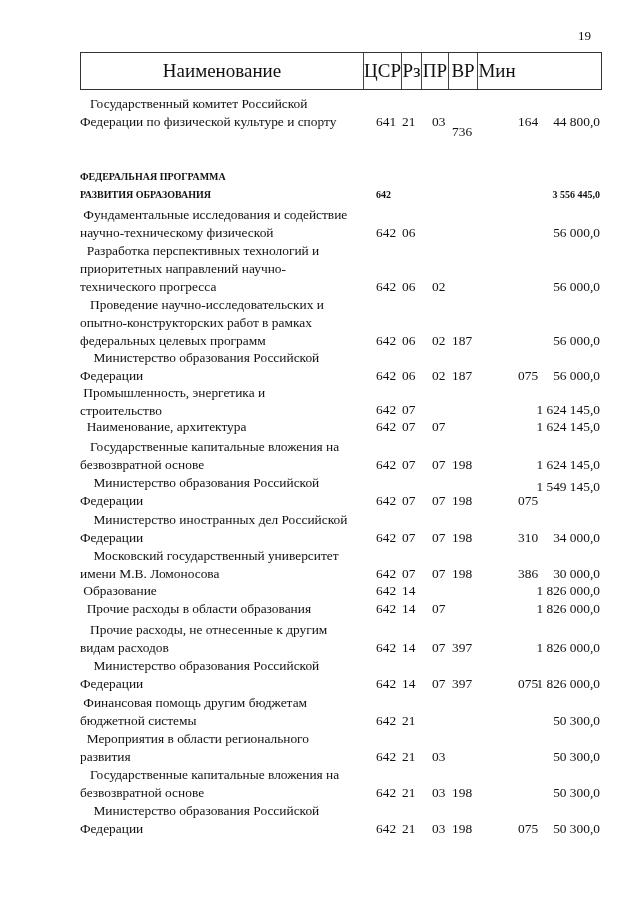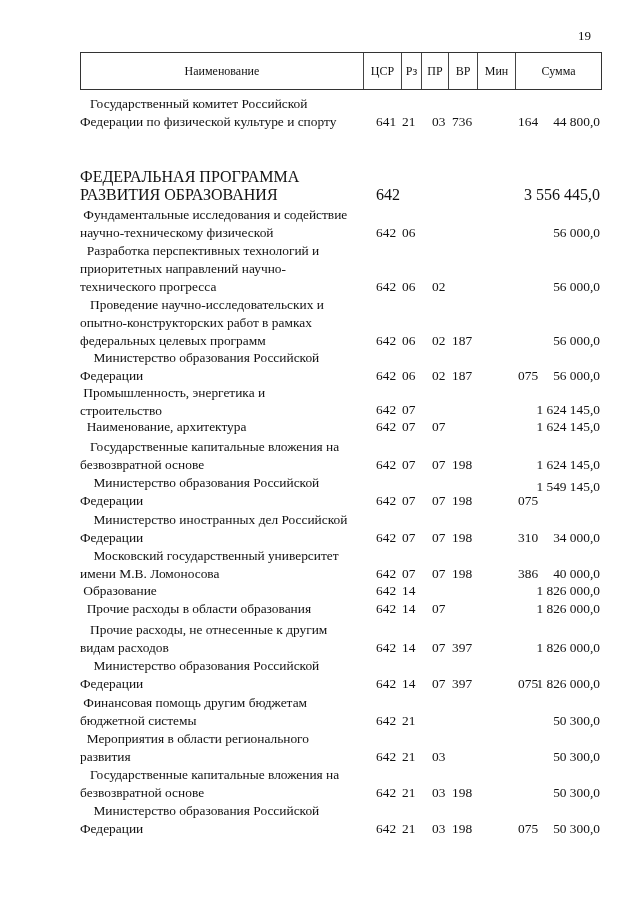--- a/index.html
+++ b/index.html
@@ -9,67 +9,66 @@
     color: #111; font-size: 13.4px;
   }
   .page-number { position: absolute; top: 28px; left: 578px; font-size: 13px; }
   .header-table {
     position: absolute; top: 52px; left: 80px; width: 522px; height: 38px;
     border: 1px solid #333; box-sizing: border-box; display: flex;
   }
   .header-cell {
     box-sizing: border-box; border-right: 1px solid #444;
     display: flex; align-items: center; justify-content: center;
-    height: 100%; font-size: 12px;
+    height: 100%; font-size: 19px;
   }
   .header-cell:last-child { border-right: none; }
   .hc-name { width: 283px; }
   .hc-csr { width: 38px; }
   .hc-rz { width: 20px; }
   .hc-pr { width: 27px; }
   .hc-vr { width: 29px; }
   .hc-min { width: 38px; }
   .hc-sum { flex: 1; }
 
   .rows { position: absolute; left: 80px; top: 0; width: 522px; }
   .row { position: absolute; left: 0; width: 522px; }
   .row .name { position: absolute; left: 0; width: 290px; line-height: 18px; white-space: pre; }
   .row .code { position: absolute; line-height: 18px; }
   .row .csr { left: 296px; }
   .row .rz  { left: 322px; }
   .row .pr  { left: 352px; }
   .row .vr  { left: 372px; }
   .row .min { left: 409px; margin-left: 29px; }
   .row .sum { right: 2px; text-align: right; }
-  .row.bold .name, .row.bold .code { font-weight: normal; font-size: 16px; }
+  .row.bold .name, .row.bold .code { font-weight: bold; font-size: 10px; }
 </style>
 </head>
 <body>
 
 <div class="page-number">19</div>
 
 <div class="header-table">
   <div class="header-cell hc-name">Наименование</div>
   <div class="header-cell hc-csr">ЦСР</div>
   <div class="header-cell hc-rz">Рз</div>
   <div class="header-cell hc-pr">ПР</div>
   <div class="header-cell hc-vr">ВР</div>
   <div class="header-cell hc-min">Мин</div>
-  <div class="header-cell hc-sum">Сумма</div>
 </div>
 
 <div class="rows">
 
   <div class="row" style="top:95px">
     <div class="name">   Государственный комитет Российской
 Федерации по физической культуре и спорту</div>
     <div class="code csr" style="top:18px">641</div>
     <div class="code rz" style="top:18px">21</div>
     <div class="code pr" style="top:18px">03</div>
-    <div class="code vr" style="top:18px">736</div>
+    <div class="code vr" style="top:28px">736</div>
     <div class="code min" style="top:18px">164</div>
     <div class="code sum" style="top:18px">44 800,0</div>
   </div>
 
   <div class="row bold" style="top:168px">
     <div class="name">ФЕДЕРАЛЬНАЯ ПРОГРАММА
 РАЗВИТИЯ ОБРАЗОВАНИЯ</div>
     <div class="code csr" style="top:18px">642</div>
     <div class="code sum" style="top:18px">3 556 445,0</div>
   </div>
@@ -163,21 +162,21 @@
   </div>
 
   <div class="row" style="top:547px">
     <div class="name">    Московский государственный университет
 имени М.В. Ломоносова</div>
     <div class="code csr" style="top:18px">642</div>
     <div class="code rz" style="top:18px">07</div>
     <div class="code pr" style="top:18px">07</div>
     <div class="code vr" style="top:18px">198</div>
     <div class="code min" style="top:18px">386</div>
-    <div class="code sum" style="top:18px">40 000,0</div>
+    <div class="code sum" style="top:18px">30 000,0</div>
   </div>
 
   <div class="row" style="top:582px">
     <div class="name"> Образование</div>
     <div class="code csr">642</div>
     <div class="code rz">14</div>
     <div class="code sum">1 826 000,0</div>
   </div>
 
   <div class="row" style="top:600px">

